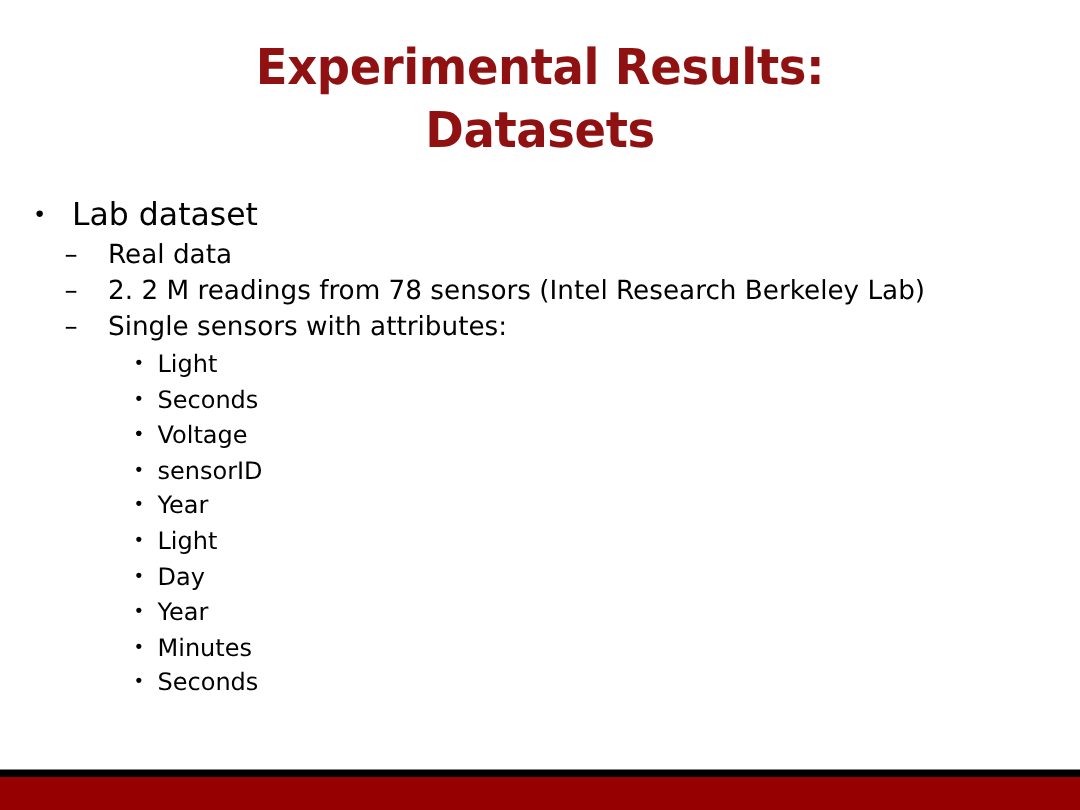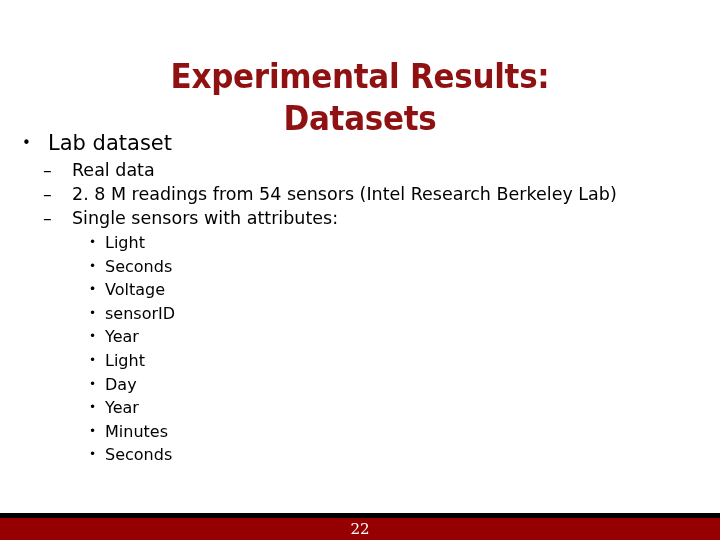--- a/index.html
+++ b/index.html
@@ -28,21 +28,20 @@
     top: 24px;
     left: 0;
     width: 720px;
     text-align: center;
     color: #8f1111;
     font-family: "DejaVu Sans", sans-serif;
     font-weight: bold;
     font-size: 33px;
     line-height: 42px;
     letter-spacing: -0.3px;
-    margin-top: 32px;
   }
   .slide-title .title-line {
     display: block;
     transform: scaleX(0.94);
     transform-origin: center;
   }
 
   
   .body-outline {
     position: absolute;
@@ -151,21 +150,21 @@
       <span>Lab dataset</span>
     </div>
 
     <div class="lvl2-list">
       <div class="lvl2">
         <span class="marker">–</span>
         <span>Real data</span>
       </div>
       <div class="lvl2">
         <span class="marker">–</span>
-        <span>2. 8 M readings from 54 sensors (Intel Research Berkeley Lab)</span>
+        <span>2. 2 M readings from 78 sensors (Intel Research Berkeley Lab)</span>
       </div>
       <div class="lvl2">
         <span class="marker">–</span>
         <span>Single sensors with attributes:</span>
       </div>
     </div>
 
     <div class="lvl3-list">
       <div class="lvl3">
         <span class="marker">•</span>
@@ -209,15 +208,14 @@
       <div class="lvl3">
         <span class="marker">•</span>
         <span>Seconds</span>
       </div>
     </div>
 
   </div>
 
   <div class="footer-rule"></div>
   <div class="footer-bar"></div>
-  <div class="page-number">22</div>
 
 </div>
 
 </body></html>

